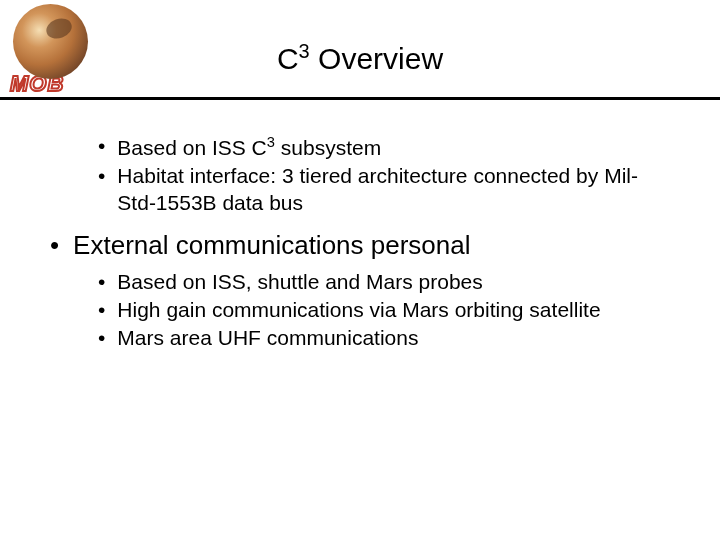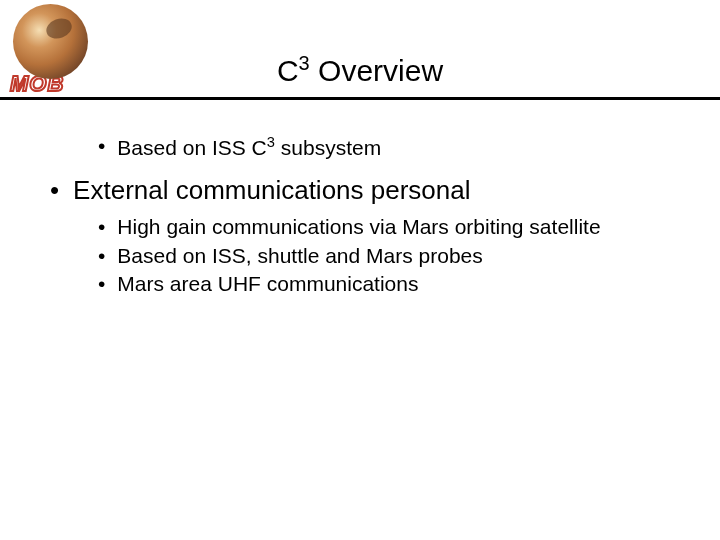--- a/index.html
+++ b/index.html
@@ -53,21 +53,20 @@
       letter-spacing: 1px;
     }
     .title {
       position: absolute;
       top: 40px;
       left: 0;
       width: 100%;
       text-align: center;
       font-size: 30px;
       font-family: Arial, sans-serif;
-      margin-top: 12px;
     }
     .title sup {
       font-size: 20px;
       vertical-align: super;
     }
     .content {
       padding: 25px 50px 0 50px;
     }
     ul.top {
       list-style: none;
@@ -126,32 +125,35 @@
   </div>
 </div>
 
 <div class="content">
   <ul class="top">
     <li>
       <ul class="sub">
         <li>
             <span><span>Based on ISS C</span><span class="sup-inline">3</span><span> subsystem</span></span>
           </li>
+        <li>
+            <span>Habitat interface:  3 tiered architecture connected by Mil-Std-1553B data bus</span>
+          </li>
       </ul>
     </li>
     <li>
       <div class="heading">
           <span>External communications personal</span>
         </div>
       <ul class="sub">
         <li>
-            <span>High gain communications via Mars orbiting satellite</span>
+            <span>Based on ISS, shuttle and Mars probes</span>
           </li>
         <li>
-            <span>Based on ISS, shuttle and Mars probes</span>
+            <span>High gain communications via Mars orbiting satellite</span>
           </li>
         <li>
             <span>Mars area UHF communications</span>
           </li>
       </ul>
     </li>
   </ul>
 </div>
 
 </body></html>

